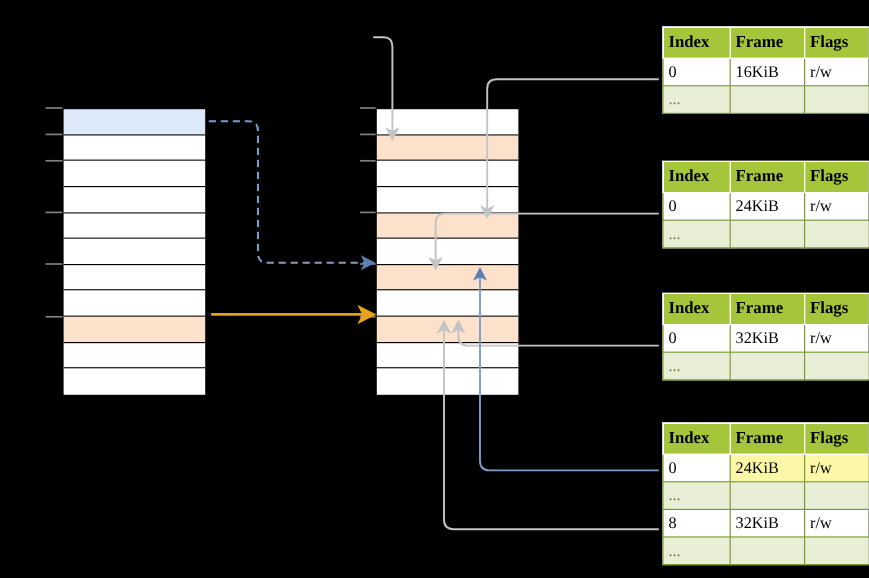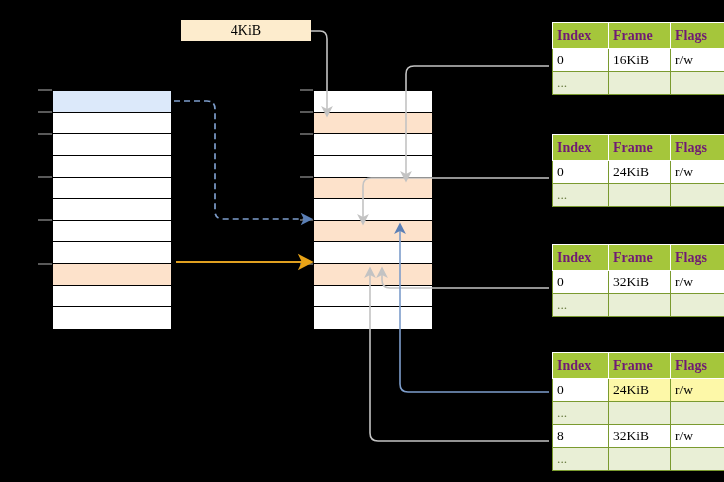--- a/index.html
+++ b/index.html
@@ -36,21 +36,21 @@
     padding:1px 4px;
     height:23px;
     box-sizing:border-box;
     text-align:left;
     font-weight:normal;
     white-space:nowrap;
     overflow:hidden;
   }
   .pt th{
     background:#a5c63b;
-    color:#701a75;
+    color:#000000;
     font-weight:bold;
     font-size:14px;
     border-color:#ffffff;
     height:26px;
   }
   .pt tr.alt td{background:#e9efd6;color:#6d7f46;}
   .pt td.hl{background:#fdf8a8;}
   .pt .c-index{width:56px;}
   .pt .c-frame{width:62px;margin-top:12px;}
   .pt .c-flags{width:54px;}
@@ -67,21 +67,20 @@
   }
 
   
   #wires{position:absolute;left:0;top:0;width:724px;height:482px;pointer-events:none;}
 </style>
 </head>
 <body>
 
 <div id="stage">
 
-  <div class="sizebox" style="left:181px;top:20px;width:130px;">4KiB</div>
 
   <div class="memcol" id="left-col" style="left:52px;top:90px;width:120px;height:240px;">
       <div class="memrow blue" style="height: 21.6364px;"></div>
       <div class="memrow" style="height: 21.6364px;"></div>
       <div class="memrow" style="height: 21.6364px;"></div>
       <div class="memrow" style="height: 21.6364px;"></div>
       <div class="memrow" style="height: 21.6364px;"></div>
       <div class="memrow" style="height: 21.6364px;"></div>
       <div class="memrow" style="height: 21.6364px;"></div>
       <div class="memrow" style="height: 21.6364px;"></div>

